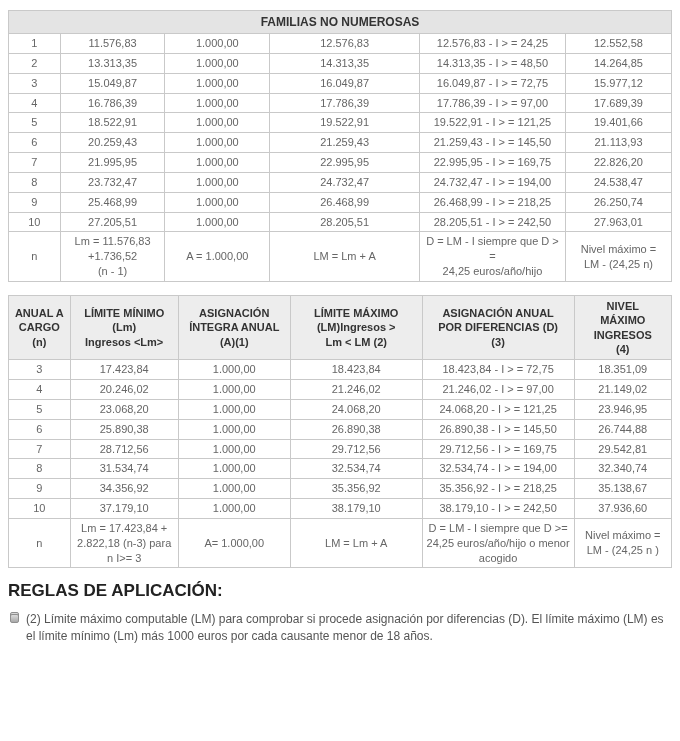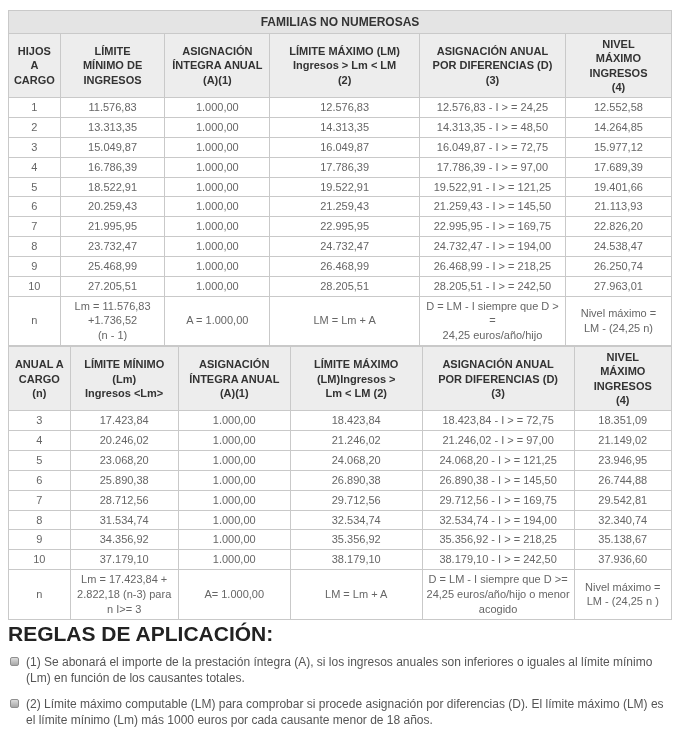--- a/index.html
+++ b/index.html
@@ -9,20 +9,21 @@
     font-family: "Liberation Sans", sans-serif;
   }
   .page {
     width: 680px;
     padding: 10px 8px 8px 8px;
   }
   table.grid {
     border-collapse: collapse;
     width: 664px;
     table-layout: fixed;
+    margin-bottom: 13px;
     border-radius: 26px;
   }
   table.grid th, table.grid td {
     border: 1px solid #c9c9c9;
     text-align: center;
     vertical-align: middle;
     white-space: pre-line;
     word-wrap: break-word;
   }
   th.tbl-title {
@@ -43,21 +44,21 @@
   table.grid td {
     background: #ffffff;
     color: #666666;
     font-size: 11px;
     padding: 2px 3px;
     line-height: 1.35;
   }
   .rules { margin-top: 2px; }
   .rules-heading {
     margin: 0 0 8px 0;
-    font-size: 21px;
+    font-size: 17px;
     font-weight: bold;
     color: #222222;
   }
   .rule {
     position: relative;
     padding-left: 18px;
     margin-bottom: 10px;
     font-size: 12px;
     color: #555555;
     line-height: 1.35;
@@ -83,41 +84,20 @@
         <col style="width: 7.8%;">
         <col style="width: 15.8%;">
         <col style="width: 15.8%;">
         <col style="width: 22.6%;">
         <col style="width: 22%;">
         <col style="width: 16%;">
       </colgroup>
       <thead>
         <tr>
           <th class="tbl-title" colspan="6">FAMILIAS NO NUMEROSAS</th>
-        </tr>
-        <tr>
-          <th class="tbl-head">HIJOS
-A
-CARGO</th>
-          <th class="tbl-head">LÍMITE
-MÍNIMO DE
-INGRESOS</th>
-          <th class="tbl-head">ASIGNACIÓN
-ÍNTEGRA ANUAL
-(A)(1)</th>
-          <th class="tbl-head">LÍMITE MÁXIMO (LM)
-Ingresos &gt; Lm &lt; LM
-(2)</th>
-          <th class="tbl-head">ASIGNACIÓN ANUAL
-POR DIFERENCIAS (D)
-(3)</th>
-          <th class="tbl-head">NIVEL
-MÁXIMO
-INGRESOS
-(4)</th>
         </tr>
       </thead>
       <tbody>
         <tr>
           <td class="tbl-cell">1</td>
           <td class="tbl-cell">11.576,83</td>
           <td class="tbl-cell">1.000,00</td>
           <td class="tbl-cell">12.576,83</td>
           <td class="tbl-cell">12.576,83 - I &gt; = 24,25</td>
           <td class="tbl-cell">12.552,58</td>
@@ -320,21 +300,20 @@
 LM - (24,25 n )</td>
         </tr>
       </tbody>
     </table>
 
   <div class="rules">
     <h2 class="rules-heading">REGLAS DE APLICACIÓN:</h2>
 
     <div class="rule">
       <span class="bullet"></span>
-      <span>(1) Se abonará el importe de la prestación íntegra (A), si los ingresos anuales son inferiores o iguales al límite mínimo (Lm) en función de los causantes totales.</span>
     </div>
 
     <div class="rule">
       <span class="bullet"></span>
       <span>(2) Límite máximo computable (LM) para comprobar si procede asignación por diferencias (D). El límite máximo (LM) es el límite mínimo (Lm) más 1000 euros por cada causante menor de 18 años.</span>
     </div>
 
   </div>
 
 </div>

